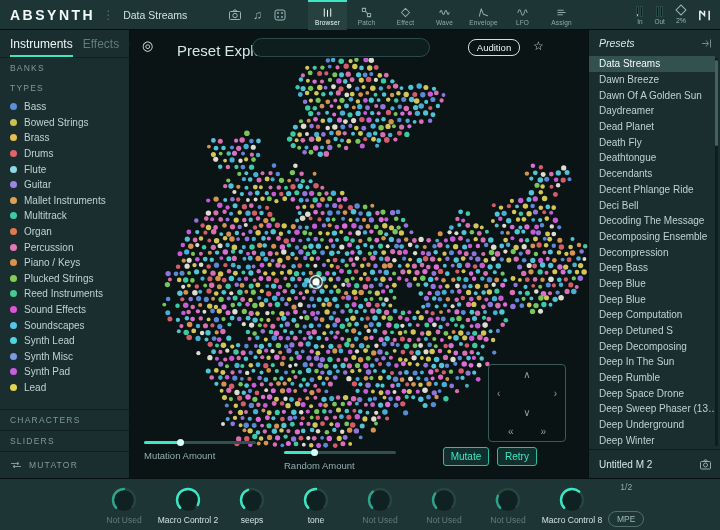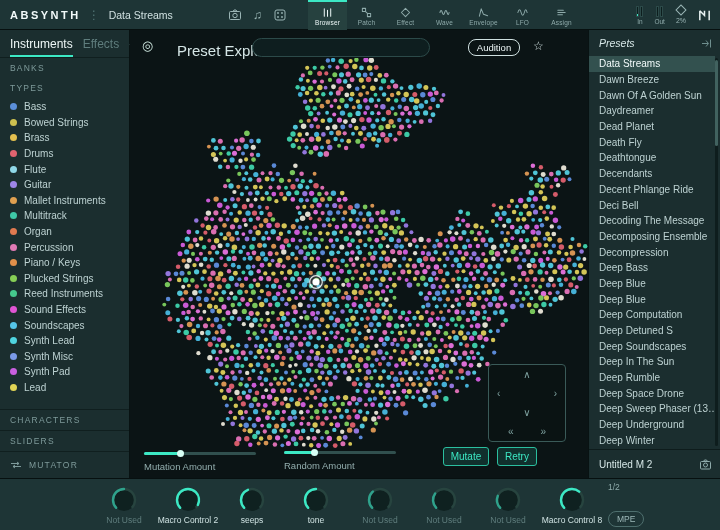--- a/index.html
+++ b/index.html
@@ -1,20 +1,20 @@
 <!DOCTYPE html>
 <html><head>
 <meta charset="utf-8">
 <title>ABSYNTH</title>
 <style>
   html,body{margin:0;padding:0;background:#000;}
   .app{position:relative;width:720px;height:530px;background:#0c1516;font-family:"Liberation Sans",sans-serif;overflow:hidden;color:#dcebeb;}
   
   .topbar{position:absolute;left:0;top:0;width:720px;height:30px;background:#1e3536;border-bottom:1px solid #071010;display:flex;align-items:center;box-sizing:border-box;}
-  .logo{margin-left:10px;font-size:11px;font-weight:bold;letter-spacing:2.5px;color:#f2fafa;}
+  .logo{margin-left:10px;font-size:14px;font-weight:bold;letter-spacing:2.5px;color:#f2fafa;}
   .vdots{margin-left:7px;color:#4f7272;font-size:12px;}
   .preset-title{margin-left:9px;font-size:10.5px;color:#cfe0e0;}
   .quick-icons{position:absolute;left:228px;top:0;height:30px;display:flex;align-items:center;gap:11px;color:#9ab5b5;}
   .quick-icons svg{width:14px;height:14px;display:block;}
   .quick-icons svg path,.quick-icons svg rect,.quick-icons svg circle{stroke:currentColor;fill:none;stroke-width:1;}
   .quick-icons svg circle.f{fill:currentColor;stroke:none;}
   .qi-note{font-size:12px;line-height:1;}
   .nav-tabs{position:absolute;left:308px;top:0;height:30px;display:flex;}
   .tab{width:39px;height:30px;box-sizing:border-box;display:flex;flex-direction:column;align-items:center;justify-content:center;gap:1px;border-top:2px solid transparent;color:#8fabab;cursor:default;}
   .tab.active{background:#26413f;border-top-color:#3ce8c4;color:#ecf7f7;}
@@ -57,21 +57,21 @@
   .audition{position:absolute;left:338px;top:9px;width:52px;height:17px;box-sizing:border-box;border:1px solid #cfe0e0;border-radius:8px;background:transparent;color:#eef7f7;font-size:9.5px;font-family:inherit;display:flex;align-items:center;justify-content:center;padding:0;}
   .star-ic{position:absolute;left:403px;top:8px;font-size:12px;color:#cfdede;line-height:1.4;}
   #map-svg{position:absolute;left:0;top:28px;display:block;}
   .navpad{position:absolute;left:358px;top:334px;width:78px;height:78px;box-sizing:border-box;border:1px solid #3a5a58;border-radius:4px;background:rgba(8,18,18,.45);display:flex;flex-direction:column;color:#7fa2a0;font-size:10px;}
   .nav-row{flex:1;display:flex;align-items:center;}
   .jc{justify-content:center;}
   .jb{justify-content:space-between;padding:0 8px;}
   .ji{justify-content:space-between;padding:0 19px;}
   .nav-row span{cursor:default;line-height:1;}
   .slider{position:absolute;width:112px;}
-  .s1{left:14px;top:422px;}
+  .s1{left:14px;top:411px;}
   .s2{left:154px;top:421px;}
   .track{position:relative;height:3px;border-radius:2px;background:#31504e;}
   .fill{position:absolute;left:0;top:0;bottom:0;background:#3ce8c4;border-radius:2px;}
   .thumb{position:absolute;top:-2px;width:7px;height:7px;border-radius:50%;background:#d8fff5;}
   .s-label{margin-top:6px;font-size:9.5px;color:#93aeae;}
   .tealbtn{position:absolute;top:417px;height:19px;box-sizing:border-box;border:1px solid #2bbf9f;border-radius:3px;background:#11302d;color:#3ce8c4;font-size:10px;font-family:inherit;display:flex;align-items:center;justify-content:center;padding:0;}
   .mutate{left:313px;width:46px;}
   .retry{left:367px;width:40px;}
   
   .presets{position:absolute;left:588px;top:30px;width:132px;height:448px;background:#1b2e2f;border-left:1px solid #081212;box-sizing:border-box;}
@@ -88,21 +88,21 @@
   .cam{margin-left:auto;color:#8fabab;}
   .cam svg{width:13px;height:13px;display:block;}
   .cam rect,.cam circle,.cam path{stroke:currentColor;fill:none;stroke-width:1;}
   
   .macrobar{position:absolute;left:0;top:478px;width:720px;height:52px;background:#1e3536;border-top:1px solid #071010;box-sizing:border-box;display:flex;align-items:center;}
   .knobs{display:flex;margin-left:92px;}
   .knob-unit{width:64px;display:flex;flex-direction:column;align-items:center;gap:0;}
   .knob-unit svg{width:30px;height:30px;display:block;}
   .k-label{font-size:8.5px;color:#cfe2e2;white-space:nowrap;}
   .knob-unit.unused .k-label{color:#5f7d7d;}
-  .macro-right{display:flex;flex-direction:column;gap:19px;margin-left:4px;}
+  .macro-right{display:flex;flex-direction:column;align-items:center;gap:19px;margin-left:4px;}
   .page{font-size:8.5px;color:#8fabab;}
   .mpe{border:1px solid #4e6f6e;border-radius:9px;padding:2px 8px;font-size:8.5px;color:#9db8b8;background:transparent;font-family:inherit;}
 </style>
 </head>
 <body>
 
 <div class="app">
 
   <header class="topbar">
     <div class="logo">ABSYNTH</div>
@@ -2135,21 +2135,21 @@
         <div class="p-row">Decent Phlange Ride</div>
         <div class="p-row">Deci Bell</div>
         <div class="p-row">Decoding The Message</div>
         <div class="p-row">Decomposing Ensemble</div>
         <div class="p-row">Decompression</div>
         <div class="p-row">Deep Bass</div>
         <div class="p-row">Deep Blue</div>
         <div class="p-row">Deep Blue</div>
         <div class="p-row">Deep Computation</div>
         <div class="p-row">Deep Detuned S</div>
-        <div class="p-row">Deep Soundscapes</div>
+        <div class="p-row">Deep Decomposing</div>
         <div class="p-row">Deep In The Sun</div>
         <div class="p-row">Deep Rumble</div>
         <div class="p-row">Deep Space Drone</div>
         <div class="p-row">Deep Sweep Phaser (13…</div>
         <div class="p-row">Deep Underground</div>
         <div class="p-row">Deep Winter</div>
       </div>
     <div class="p-scroll">
         <div class="p-thumb"></div>
       </div>

